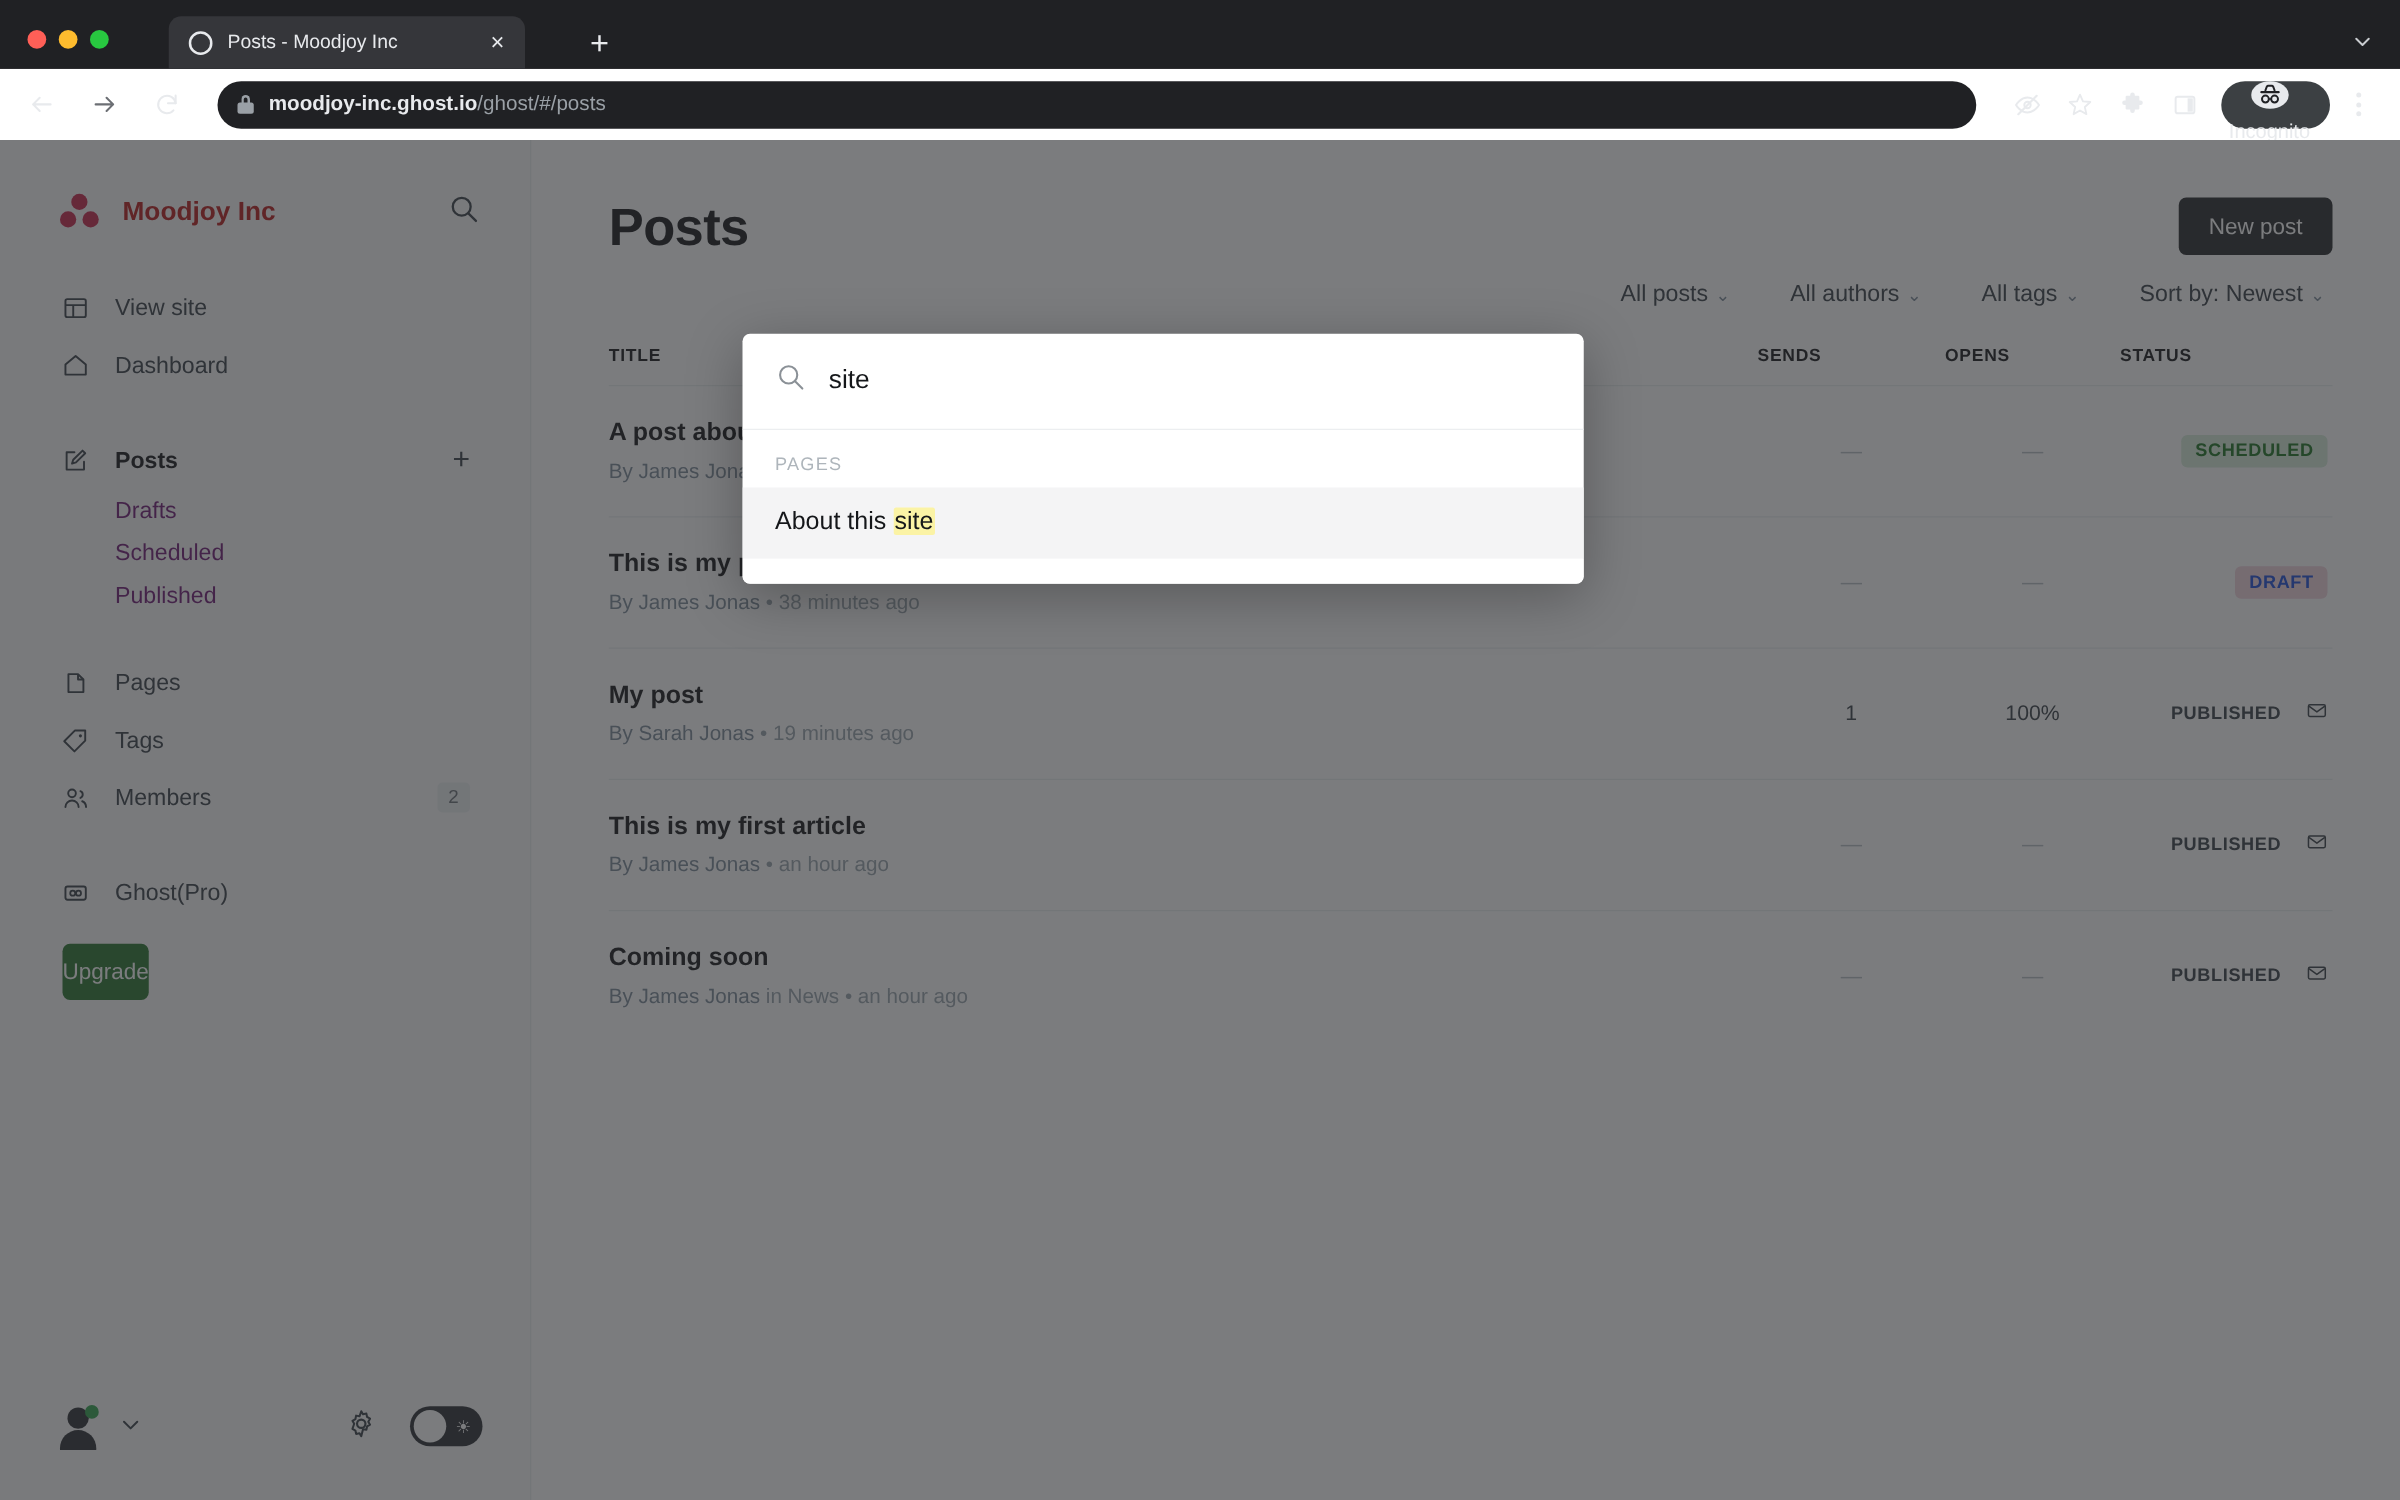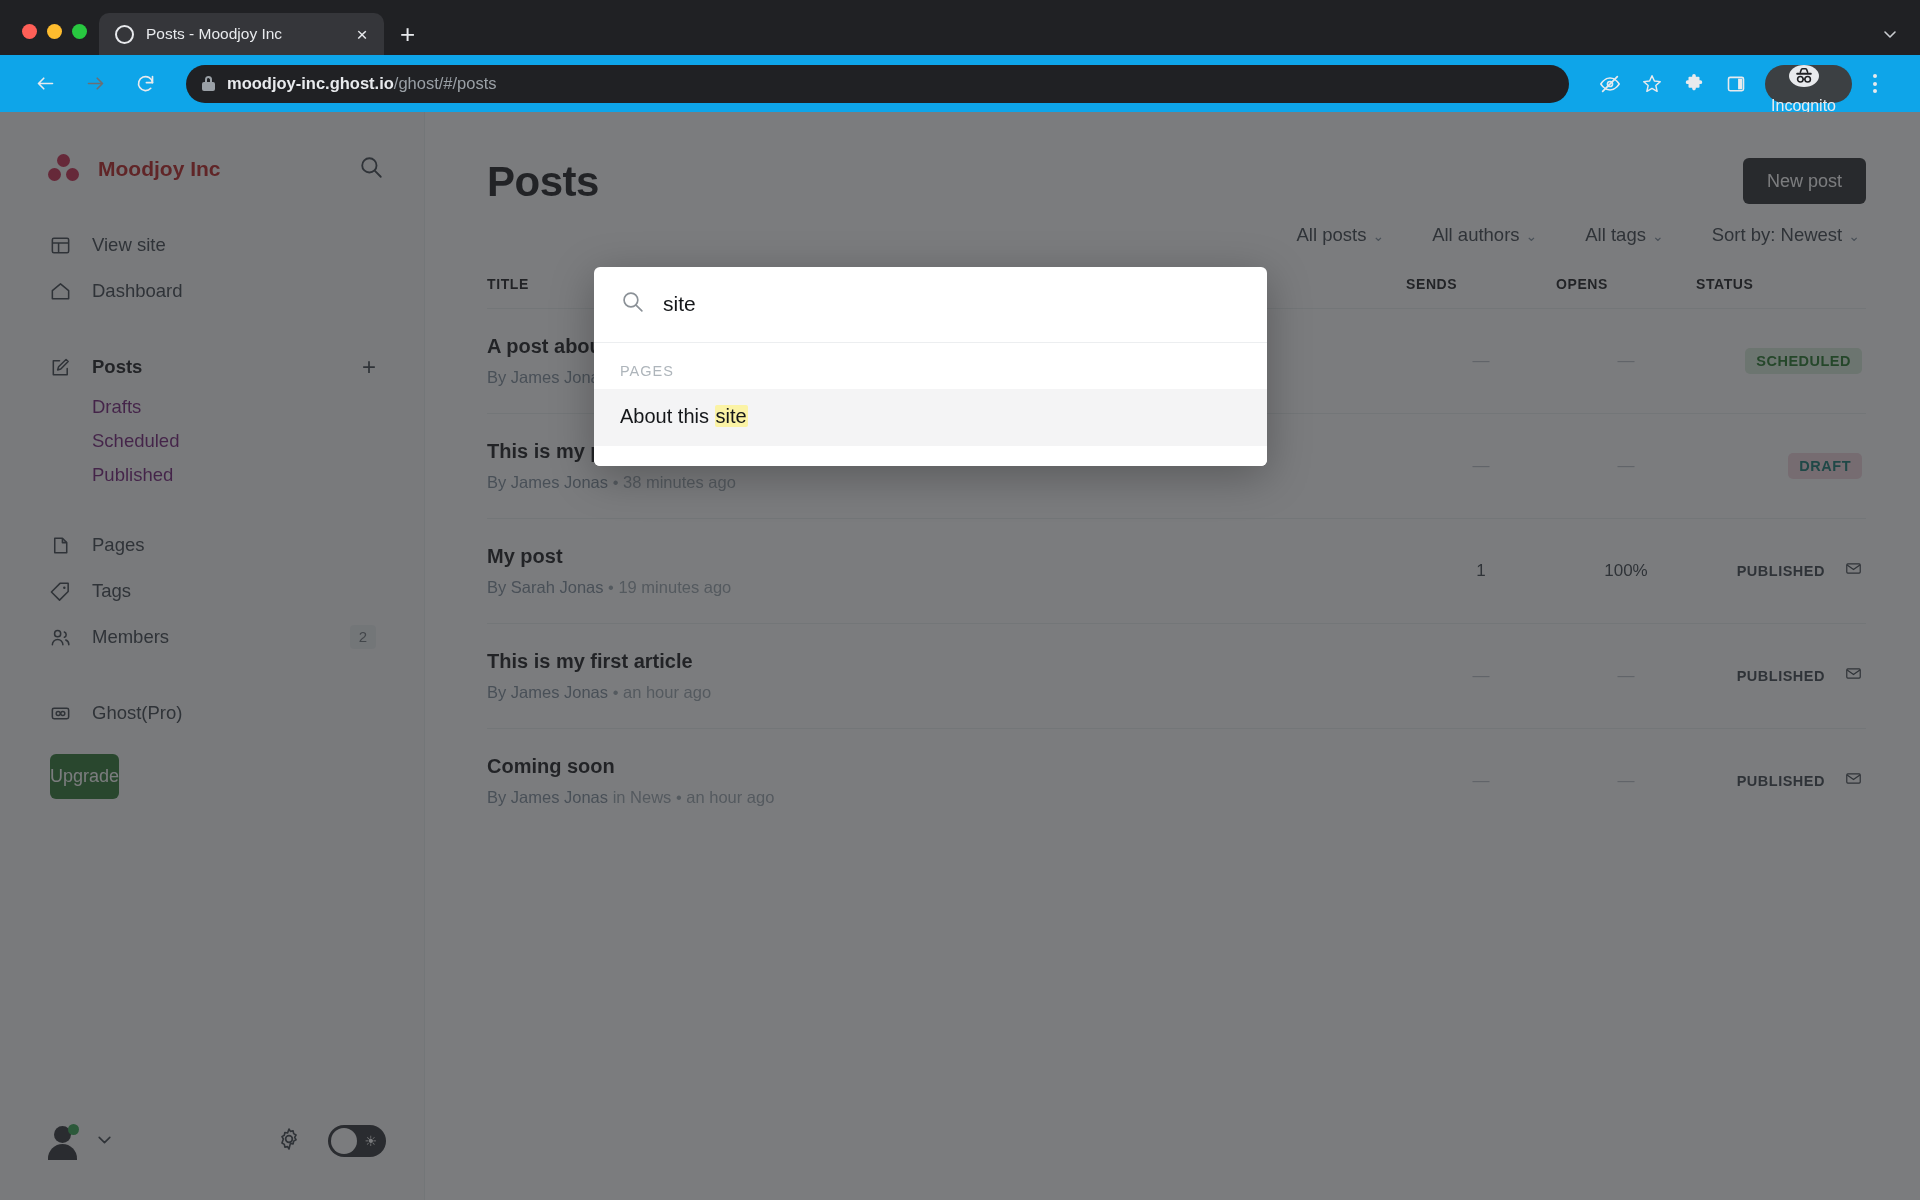--- a/index.html
+++ b/index.html
@@ -7,21 +7,21 @@
     width: 1920px; height: 1200px; overflow: hidden;
     font-family: "Liberation Sans", sans-serif;
     background: #202124;
   }
 
   
   .browser { width: 1920px; height: 1200px; position: relative; background:#202124; }
 
   .tabstrip {
     height: 55px; background: #202124; display: flex; align-items: flex-end;
-    padding-left: 14px; position: relative;
+    padding-left: 14px; position: relative; gap: 36px;
   }
   .traffic { display:flex; align-items:center; gap:10px; padding: 0 12px 16px 8px; }
   .dot { width:15px; height:15px; border-radius:50%; }
   .dot.red { background:#ff5f57; }
   .dot.yellow { background:#febc2e; }
   .dot.green { background:#28c840; }
 
   .tab {
     height: 42px; width: 285px; background:#35363a; border-radius: 10px 10px 0 0;
     display:flex; align-items:center; padding: 0 12px 0 16px; gap: 12px;
@@ -33,22 +33,22 @@
   }
   .tab-title {
     color:#e8eaed; font-size: 15.5px; flex:1 1 auto; white-space:nowrap;
     overflow:hidden; text-overflow:ellipsis;
   }
   .tab-close { color:#e8eaed; font-size:19px; line-height:1; width:20px; text-align:center; cursor:pointer;}
   .newtab { color:#e8eaed; font-size:26px; line-height:1; margin: 0 0 8px 16px; cursor:pointer; font-weight:300;}
   .chev-tabs { position:absolute; right: 22px; bottom: 10px; color:#c9ccd0; font-size:15px; }
 
   .toolbar {
-    height: 57px; background:#0ea5e9; display:flex; align-items:center;
-    padding: 0 26px; gap: 12px;
+    height: 57px; background:#ffffff; display:flex; align-items:center;
+    padding: 0 14px; gap: 12px;
   }
   .navbtn {
     width: 38px; height:38px; border-radius:50%; display:flex; align-items:center;
     justify-content:center; color:#e8eaed; font-size:20px; cursor:pointer; flex:0 0 auto;
   }
   .navbtn.disabled { color:#6c6f74; }
   .omnibox {
     flex: 1 1 auto; height: 38px; background:#202124; border-radius: 19px;
     display:flex; align-items:center; padding: 0 16px; gap: 12px; margin: 0 10px;
     position: relative;
@@ -162,21 +162,21 @@
   .row-byline { font-size:16.5px; color:#7c8b9a; }
   .row-byline .muted { color:#9aa5ae; }
   .cell { font-size:17px; color:#394047; }
   .cell.sends { width:150px; text-align:center; }
   .cell.opens { width:140px; text-align:center; }
   .cell.status { width:170px; display:flex; justify-content:flex-end; align-items:center; gap:9px; padding-right:4px;}
   .dash { color:#b9c0c6; }
 
   .pill { font-size:14.5px; font-weight:600; letter-spacing:0.5px; border-radius:5px; padding: 5px 11px; }
   .pill.scheduled { background:#d7ecd9; color:#1d7324; }
-  .pill.draft { background:#f2d4de; color:#0f766e; }
+  .pill.draft { background:#f2d4de; color:#1d4ed8; }
   .pill.published { color:#394047; font-size:14.5px; font-weight:600; letter-spacing:0.5px; }
 
   
   .overlay {
     position:absolute; inset:0; background: rgba(42,44,46,0.62); z-index: 50;
   }
   .search-modal {
     position:absolute; left: 594px; top: 155px; width: 673px;
     background:#ffffff; border-radius: 6px; z-index: 60;
     box-shadow: 0 10px 44px rgba(0,0,0,0.28);

